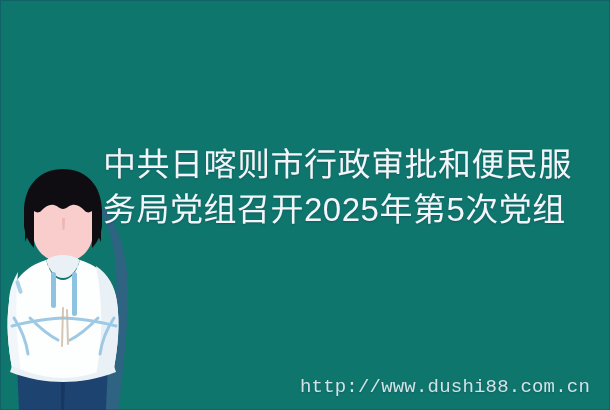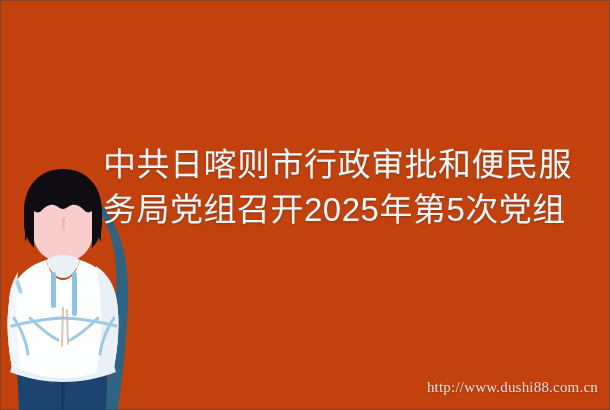--- a/index.html
+++ b/index.html
@@ -7,21 +7,21 @@
     margin: 0;
     padding: 0;
     background: #ffffff;
   }
 
   .canvas {
     position: relative;
     width: 610px;
     height: 410px;
     overflow: hidden;
-    background: #c2410c;
+    background: #0f766e;
     box-sizing: border-box;
     font-family: "Liberation Sans", "DejaVu Sans", sans-serif;
     -webkit-font-smoothing: antialiased;
   }
 
   
   .edge-border {
     position: absolute;
     left: 0; top: 0;
     width: 610px;
@@ -60,28 +60,28 @@
     letter-spacing: 0.5px;
     font-weight: 400;
     text-shadow: 0 1px 2px rgba(16, 48, 70, 0.35);
     white-space: pre-wrap;
     word-break: break-all;
   }
 
   
   .watermark {
     position: absolute;
-    right: 12px;
+    right: 20px;
     bottom: 12px;
     z-index: 30;
     color: rgba(238, 244, 248, 0.88);
-    font-size: 15px;
+    font-size: 19px;
     line-height: 22px;
     letter-spacing: 0.2px;
-    font-family: Liberation Serif, serif;
+    font-family: Liberation Mono, monospace;
     text-shadow: 0 1px 2px rgba(16, 48, 70, 0.30);
     user-select: none;
   }
 </style>
 </head>
 <body>
 
 <div class="canvas">
 
   <div class="illustration">

